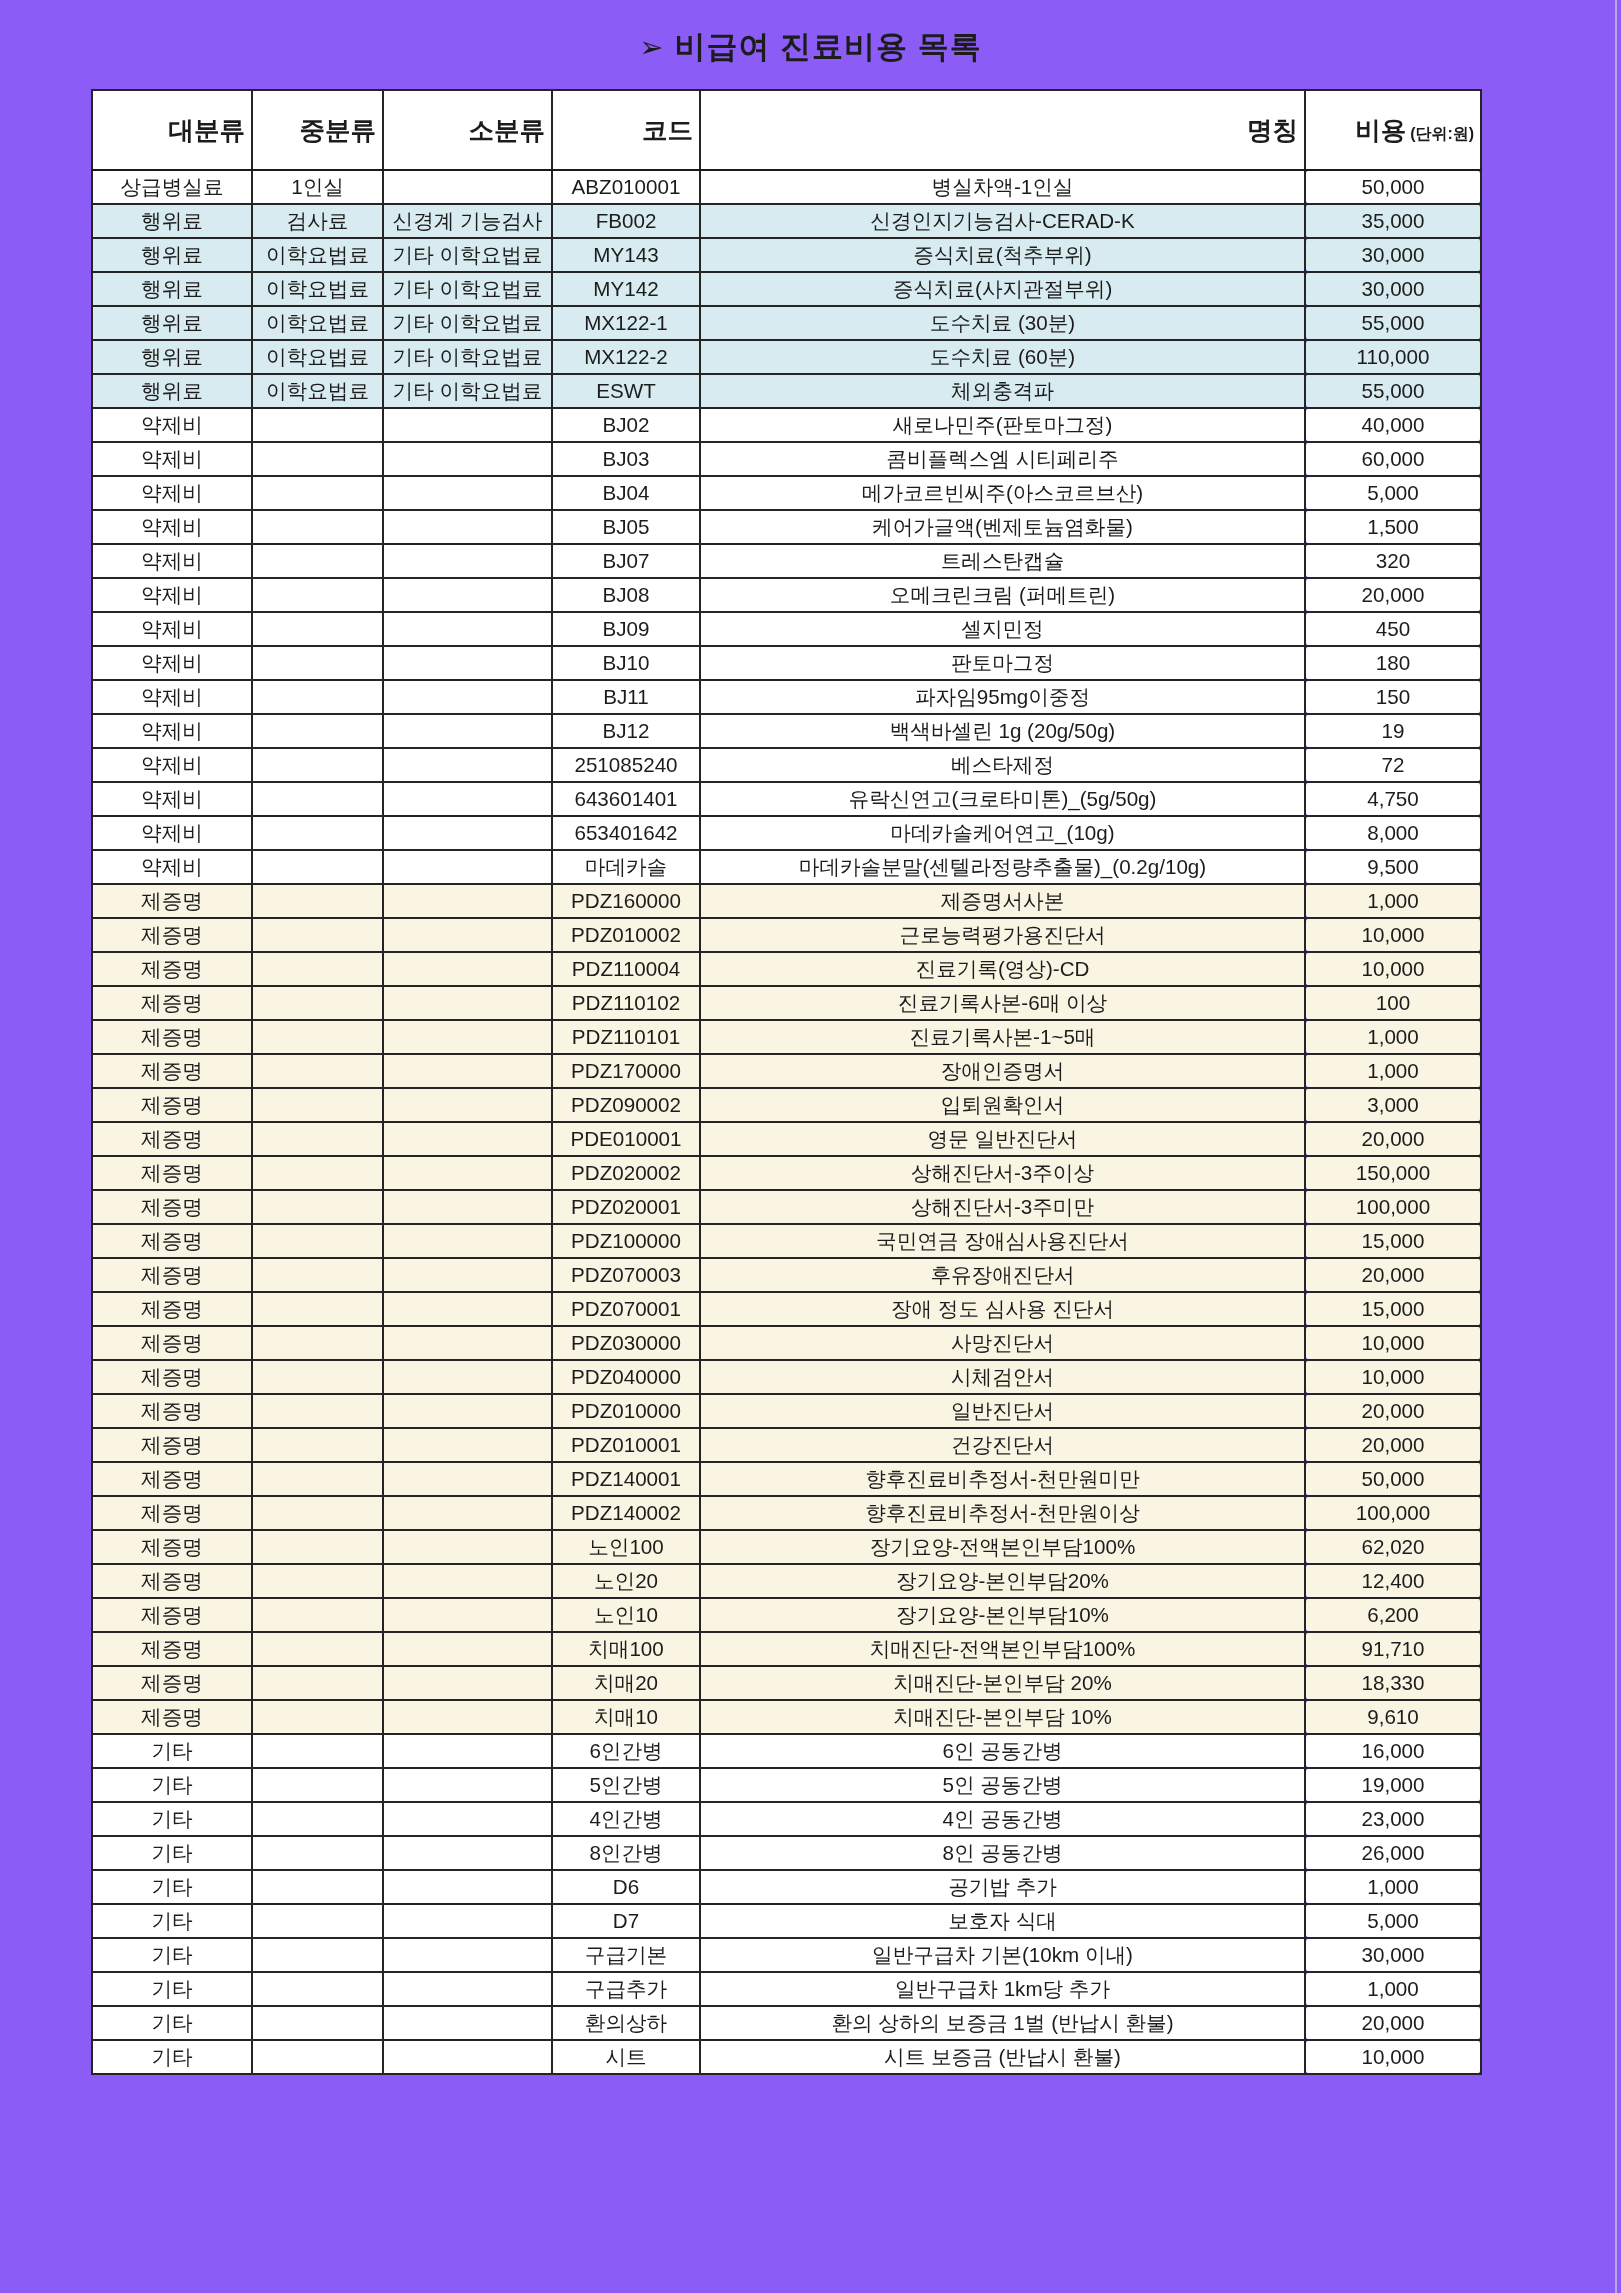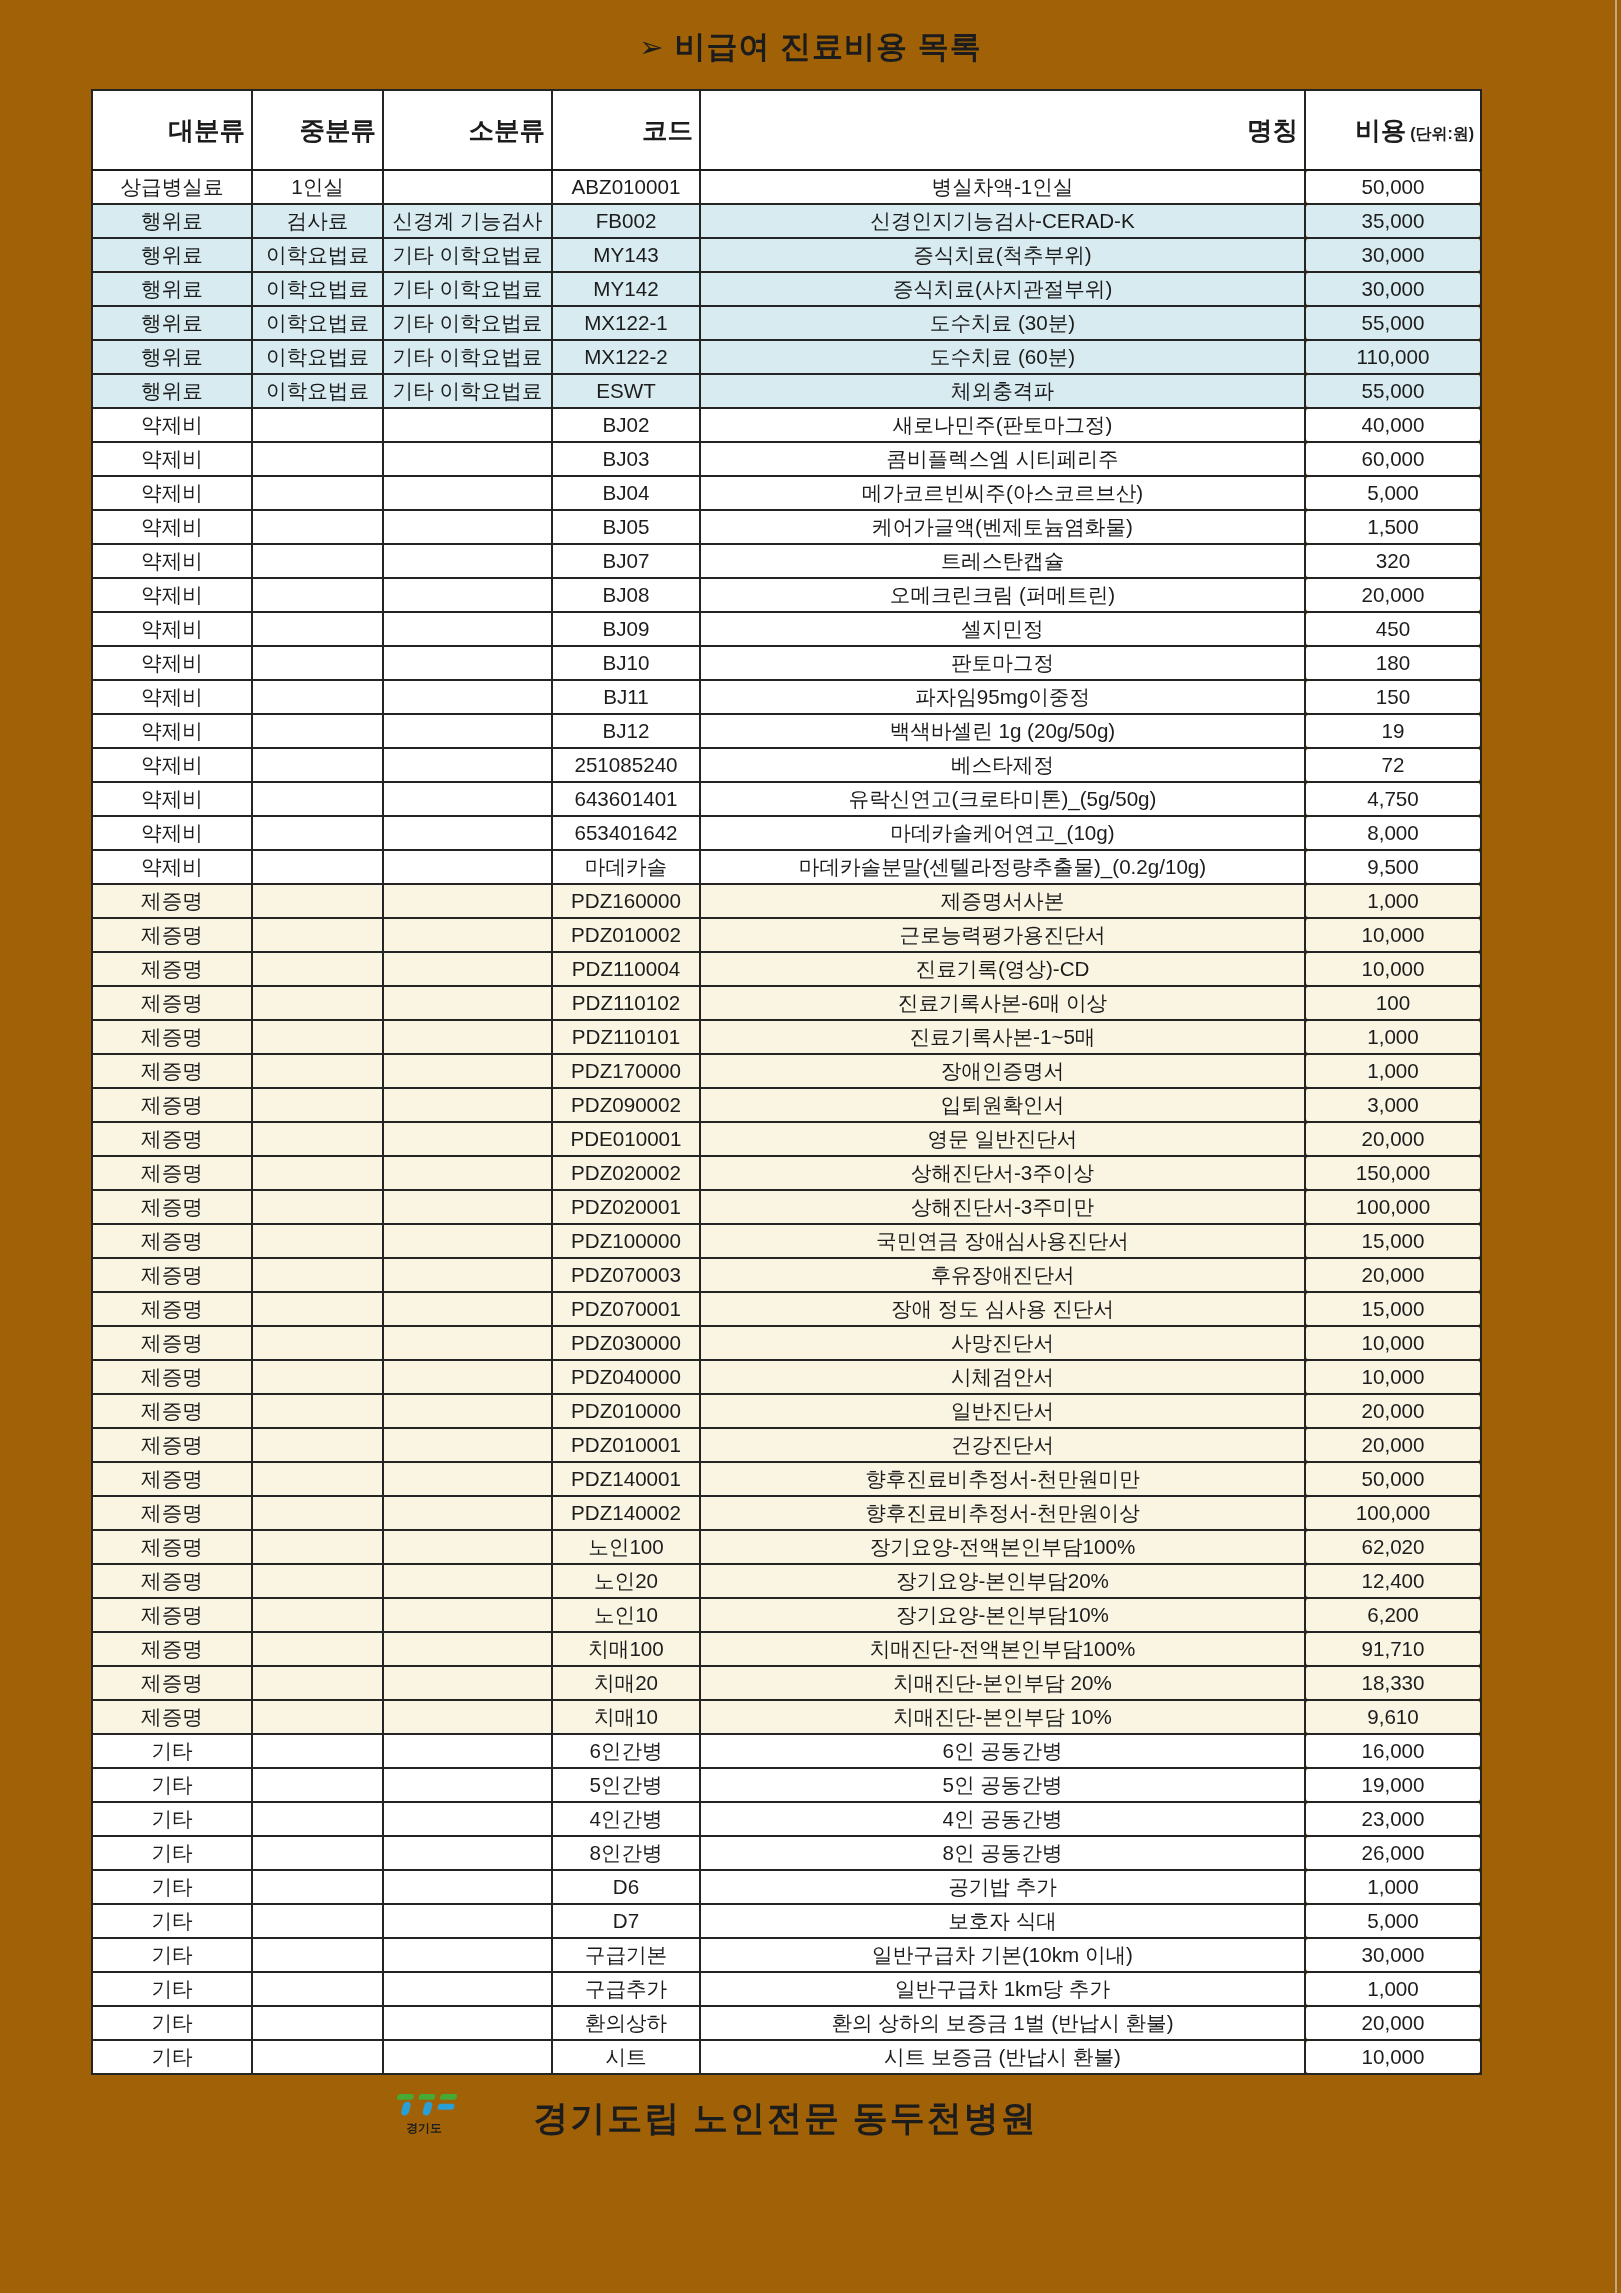--- a/index.html
+++ b/index.html
@@ -1,19 +1,19 @@
 <!DOCTYPE html>
 <html><head>
 <meta charset="utf-8">
 <style>
   html,body{margin:0;padding:0;background:#ffffff;}
   .page{
     position:relative;
     width:1621px;height:2294px;
-    background:#a16207;
+    background:#8b5cf6;
     font-family:"Liberation Sans","DejaVu Sans",sans-serif;
     color:#1c1c1c;
     overflow:hidden;
   }
   .page::after{ 
     content:"";position:absolute;top:0;right:3.9px;width:2px;height:100%;
     background:#d8d8d8;opacity:.6;
   }
   .title{
     padding-top:25.5px;
@@ -553,31 +553,15 @@
     <td class="c-cat">기타</td>
     <td class="c-mid"></td>
     <td class="c-sub"></td>
     <td class="c-code">시트</td>
     <td class="c-name">시트 보증금 (반납시 환불)</td>
     <td class="c-cost">10,000</td>
   </tr>
       </tbody>
   </table>
 
-  <div class="footer">
-    <div class="logo">
-      <svg width="69" height="23.5" viewBox="0 0 70 24">
-        <g transform="skewX(-14)">
-          <rect x="8" y="1" width="17" height="6" rx="3" fill="#45ab35"></rect>
-          <rect x="16" y="9" width="8" height="14" rx="4" fill="#2a9fd6"></rect>
-          <rect x="30" y="1" width="17" height="6" rx="3" fill="#45ab35"></rect>
-          <rect x="38" y="9" width="8" height="14" rx="4" fill="#2a9fd6"></rect>
-          <rect x="52" y="1" width="17" height="6" rx="3" fill="#45ab35"></rect>
-          <rect x="52" y="11" width="17" height="6" rx="3" fill="#2a9fd6"></rect>
-        </g>
-      </svg>
-      <span class="logo-caption">경기도</span>
-    </div>
-    <div class="hospital">경기도립 노인전문 동두천병원</div>
-  </div>
 
 </div>
 
 
 </body></html>

